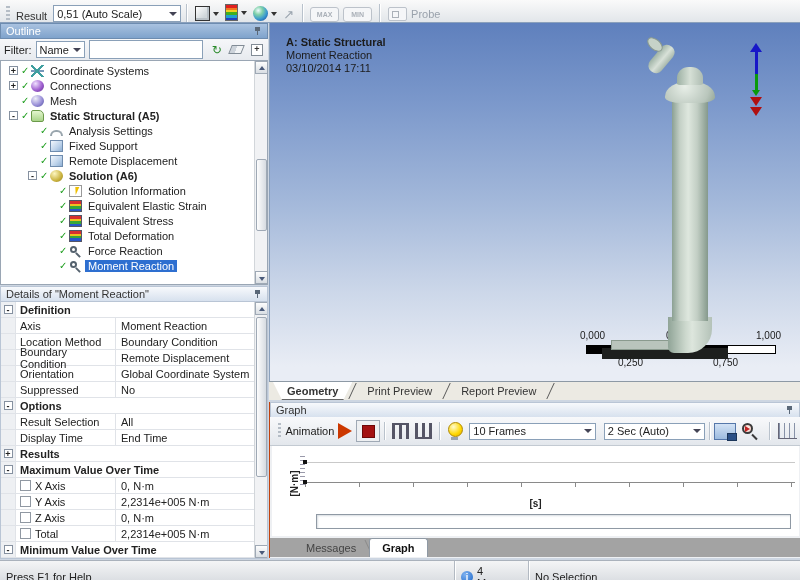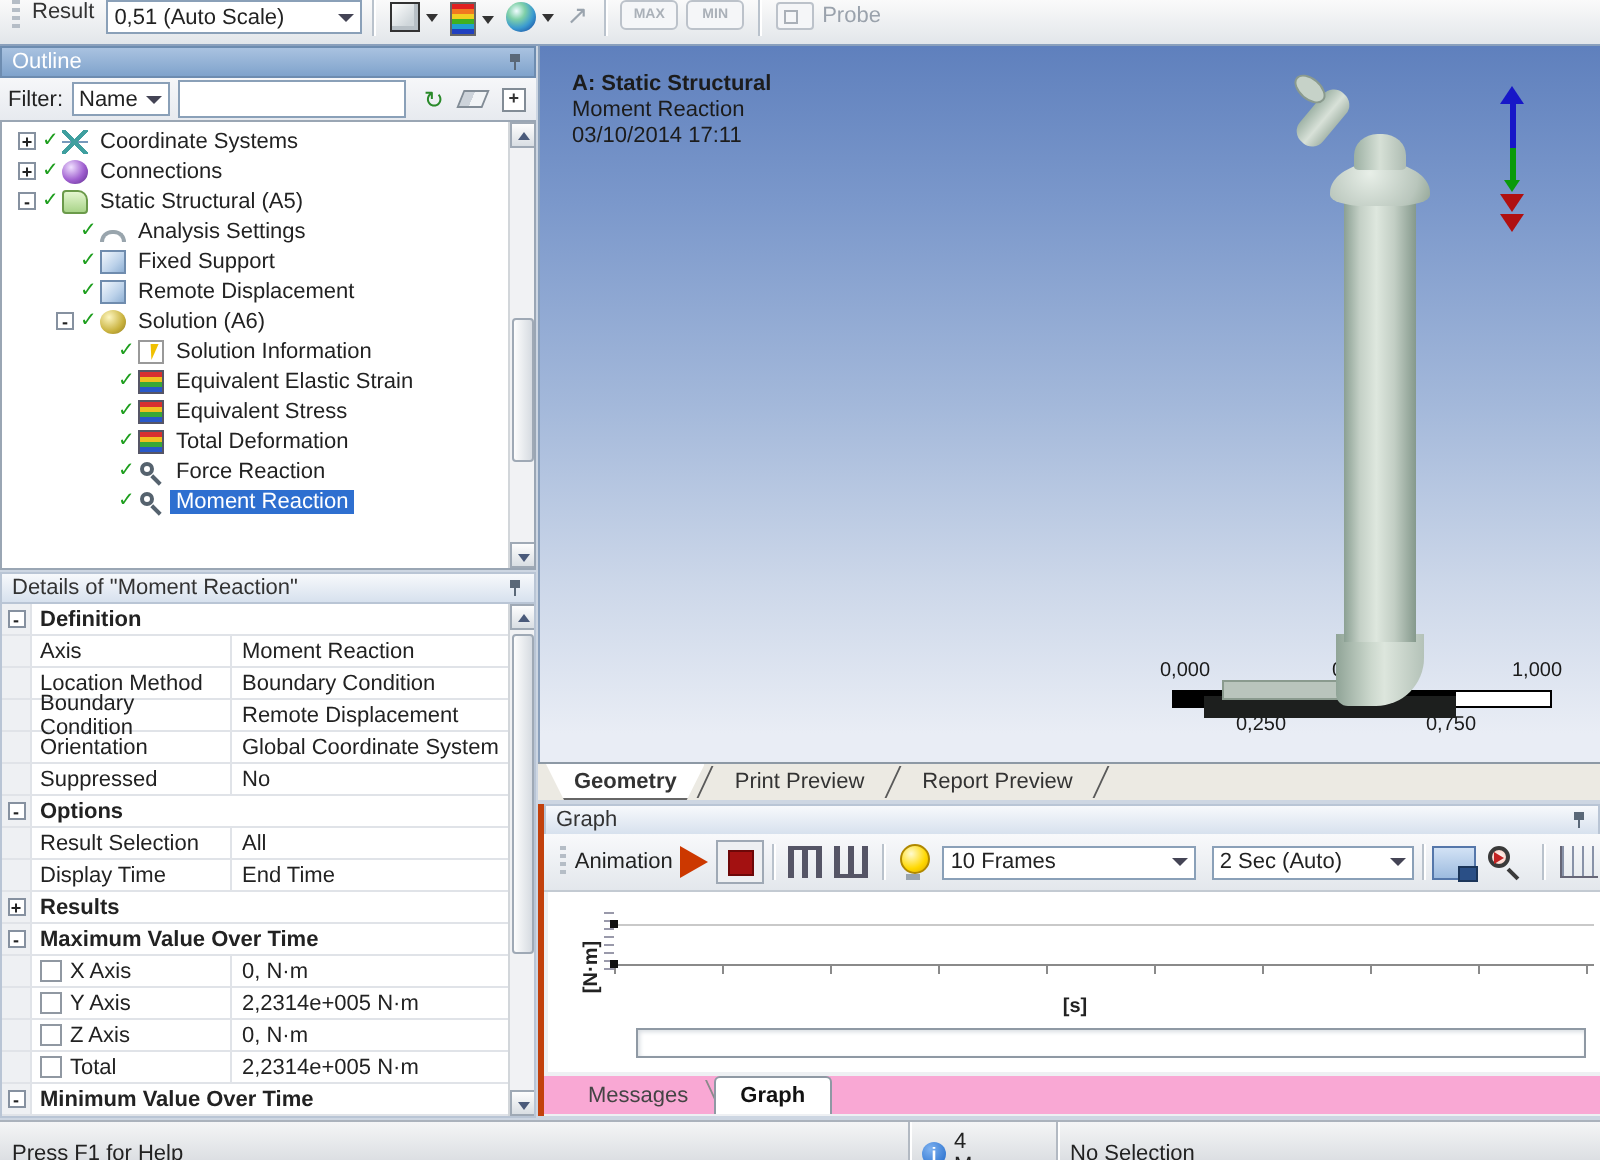--- a/index.html
+++ b/index.html
@@ -1,19 +1,19 @@
 <!DOCTYPE html>
 <html><head>
 <meta charset="utf-8">
 <style>
   html,body{margin:0;padding:0}
   body{width:800px;height:580px;overflow:hidden;font-family:"Liberation Sans","DejaVu Sans",sans-serif;font-size:11px;color:#222;background:#c9d3df}
   #app{position:relative;width:800px;height:580px;background:#cdd6e2}
   
-  #toolbar{position:absolute;left:0;top:0;width:800px;height:23px;background:linear-gradient(#fafafa,#e2e6ea);border-bottom:1px solid #8aa0bc;display:flex;align-items:flex-start;padding:0 2px;box-sizing:border-box}
+  #toolbar{position:absolute;left:0;top:0;width:800px;height:23px;background:linear-gradient(#fafafa,#e2e6ea);border-bottom:1px solid #8aa0bc;display:flex;align-items:flex-end;padding:0 2px;box-sizing:border-box}
   .grip{width:4px;height:16px;margin:0 4px;background:repeating-linear-gradient(180deg,#b5bdc6 0 2px,transparent 2px 4px)}
   .tlab{margin:0 6px 0 2px;color:#333}
   .combo{display:flex;align-items:center;background:#fff;border:1px solid #8aa0b8;height:17px;padding:0 3px;box-sizing:border-box}
   .combo .ctext{flex:1;white-space:nowrap;overflow:hidden}
   .carr{width:0;height:0;border-left:4px solid transparent;border-right:4px solid transparent;border-top:4px solid #445;margin-left:4px;flex:none}
   #scale-combo{width:128px}
   .tb-sep{width:1px;height:18px;background:#b9c2cc;box-shadow:1px 0 0 #fff;margin:0 5px}
   .tbtn{display:flex;align-items:center;padding:1px 2px;margin:0 1px}
   .dd{width:0;height:0;border-left:3px solid transparent;border-right:3px solid transparent;border-top:4px solid #333;margin-left:3px}
   .i-cube3d{width:13px;height:13px;border:1px solid #333;background:linear-gradient(135deg,#ffffff,#cfd6da 70%),#fff;box-shadow:inset -2px -2px 0 #b8c0c6}
@@ -55,21 +55,21 @@
   .i-folder{background:linear-gradient(#e4f6cf,#a9d489);border:1px solid #6b9a4a;border-radius:2px 5px 2px 2px}
   .i-as{border:2px solid #99a5ad;border-bottom:none;border-radius:10px 10px 0 0;height:6px;margin-top:4px}
   .i-cube-blue{background:linear-gradient(135deg,#f2f7fd,#bcd2ea 60%,#8fb0d4);border:1px solid #6f8cae}
   .i-sol{border-radius:50%;background:radial-gradient(circle at 35% 30%,#fdf6c0,#c9b23e 60%,#8f7a1e)}
   .i-info{background:#fff;border:1px solid #999}
   .i-info::after{content:"";position:absolute;left:4px;top:1px;width:0;height:0;border-left:3px solid transparent;border-right:1px solid transparent;border-top:8px solid #f0c000;transform:skewX(-18deg)}
   .i-res{border:1px solid #556;background:linear-gradient(180deg,#d83030 0 25%,#f0c020 25% 50%,#38a838 50% 75%,#2858c8 75% 100%)}
   .i-probe::before{content:"";position:absolute;left:1px;top:1px;width:7px;height:7px;border:2px solid #55626e;border-radius:50%;box-sizing:border-box}
   .i-probe::after{content:"";position:absolute;right:1px;bottom:1px;width:6px;height:2px;background:#55626e;transform:rotate(45deg)}
   .tlabel{padding:0 3px;font-size:11px}
-  .titem.b .tlabel{font-weight:normal}
+  .titem.b .tlabel{font-weight:bold}
   .titem.sel .tlabel{background:#2e6fd0;color:#fff}
   
   .vscroll{position:absolute;top:0;right:0;width:13px;bottom:0;background:#f1f2f4;border-left:1px solid #d2d6da;box-sizing:border-box}
   .sbtn{position:absolute;left:0;width:13px;height:13px;background:linear-gradient(#fdfdfd,#d9dee3);border:1px solid #9fa9b5;box-sizing:border-box}
   .sbtn.up{top:0}.sbtn.down{bottom:0}
   .sbtn.up::before{content:"";position:absolute;left:3px;top:4px;border:3px solid transparent;border-bottom:4px solid #4a5a7a;border-top:none}
   .sbtn.down::before{content:"";position:absolute;left:3px;top:5px;border:3px solid transparent;border-top:4px solid #4a5a7a;border-bottom:none}
   .sthumb{position:absolute;left:1px;width:11px;border:1px solid #9fa9b5;background:linear-gradient(90deg,#fdfdfd,#d6dbe1);border-radius:2px;box-sizing:border-box}
   
   #details-panel{position:absolute;left:0;top:286px;width:268px;height:273px;background:#fff;box-sizing:border-box}
@@ -108,21 +108,21 @@
   #ruler-bar{position:absolute;left:316px;top:322px;width:190px;height:9px;border:1px solid #000;background:linear-gradient(90deg,#000 0 25%,#fff 25% 50%,#000 50% 75%,#fff 75% 100%);z-index:2}
   .rlab{position:absolute;font-size:10px;color:#1a1a1a;z-index:2}
   #rt0{left:310px;top:307px}#rt1{left:396px;top:307px}#rt2{left:486px;top:307px}
   #rb0{left:348px;top:334px}#rb1{left:443px;top:334px}
   
   #view-tabs{position:absolute;left:269px;top:381px;width:531px;height:19px;background:#eceae3;border-top:1px solid #8d99a5;display:flex;align-items:stretch;padding-left:4px;box-sizing:border-box}
   .vtab{position:relative;display:flex;align-items:center;padding:0 14px;color:#333}
   .vtab.active{background:#fff;clip-path:polygon(0 0,100% 0,calc(100% - 9px) 100%,9px 100%);font-weight:bold;border-bottom:1px solid #666}
   .vdiv{width:1px;background:#5a5a5a;transform:skewX(-25deg);margin:1px 0}
   
-  #graph-panel{position:absolute;left:269px;top:402px;width:531px;height:156px;background:#eef0f3;overflow:hidden;box-sizing:border-box;border-left:3px solid #c2410c}
+  #graph-panel{position:absolute;left:269px;top:402px;width:531px;height:156px;background:#eef0f3;overflow:hidden;box-sizing:border-box;border-left:1px solid #c2410c}
   #graph-toolbar{position:absolute;left:0;top:15px;width:531px;height:29px;background:linear-gradient(#f8f9fb,#e3e7ec);border-bottom:1px solid #c3cad2;display:flex;align-items:center;padding:0 4px;box-sizing:border-box}
   .gsep{width:1px;height:18px;background:#b9c2cc;box-shadow:1px 0 0 #fff;margin:0 4px;flex:none}
   .play-tri{width:0;height:0;border-left:14px solid #cc3800;border-top:8px solid transparent;border-bottom:8px solid transparent;margin:0 4px}
   .stop-btn{width:22px;height:20px;background:#eef0f2;border:1px solid #9fa9b5;display:flex;align-items:center;justify-content:center;flex:none}
   .stop-sq{width:11px;height:11px;background:#a31111;border:1px solid #6d0808}
   .frame-icon{width:17px;height:14px;border-top:2px solid #556;background:repeating-linear-gradient(90deg,#556 0 3px,transparent 3px 7px);margin:0 3px;flex:none}
   .frame-icon.f2{border-top:none;border-bottom:2px solid #556}
   .bulb{width:13px;height:13px;border-radius:50%;background:radial-gradient(circle at 35% 30%,#fffbd0,#ffd800 60%,#dca800);border:1px solid #b08800;position:relative;margin:0 6px 3px 4px;flex:none}
   .bulb::after{content:"";position:absolute;left:2px;bottom:-4px;width:7px;height:3px;background:#9aa4ae}
   #frames-combo{width:148px;margin-right:8px}
@@ -138,21 +138,21 @@
   #ylab{position:absolute;left:2px;top:32px;transform:rotate(-90deg);transform-origin:center;font-weight:bold;font-size:10px;width:40px;text-align:center}
   #ytick{position:absolute;left:28px;top:10px;width:5px;height:30px;background:repeating-linear-gradient(180deg,#99a 0 1px,transparent 1px 4px)}
   .hline{position:absolute;left:33px;right:4px;height:1px}
   #hl-top{top:16px;background:#c9c9c9}
   #hl-bot{top:36px;background:#8a8a8a}
   #ticks{position:absolute;left:33px;right:4px;top:36px;height:5px;background:repeating-linear-gradient(90deg,#8a8a8a 0 1px,transparent 1px 54px)}
   .pmark{position:absolute;width:4px;height:4px;background:#111}
   #pm1{left:31px;top:14px}#pm2{left:31px;top:34px}
   #xlab{position:absolute;left:0;right:0;top:52px;text-align:center;font-weight:bold;font-size:10px}
   #timeline{position:absolute;left:44px;right:8px;top:68px;height:13px;background:#fff;border:1px solid #8f99a4;box-shadow:inset 1px 1px 2px #d8dde2}
-  #graph-tabs{position:absolute;left:0;bottom:1px;width:531px;height:19px;display:flex;align-items:stretch;padding-left:10px;box-sizing:border-box;background:#f9a8d4}
+  #graph-tabs{position:absolute;left:0;bottom:1px;width:531px;height:19px;display:flex;align-items:stretch;padding-left:24px;box-sizing:border-box;background:#a3a3a3}
   .gtab{position:relative;display:flex;align-items:center;padding:0 12px;color:#444}
   .gtab.active{background:#fff;border:1px solid #8f99a4;border-bottom:none;border-radius:3px 3px 0 0;font-weight:bold;color:#111}
   .gdiv{width:1px;background:#8a8a8a;transform:skewX(25deg);margin:2px 0}
   
   #statusbar{position:absolute;left:0;top:560px;width:800px;height:20px;background:linear-gradient(#f4f5f6,#dcdfe3);border-top:1px solid #aab2bc;display:flex;align-items:stretch;box-sizing:border-box}
   .sb-cell{display:flex;align-items:center;padding:16px 6px;box-sizing:border-box}
   .sb-cell+.sb-cell{border-left:1px solid #b2b9c2;box-shadow:inset 1px 0 0 #fff}
   #sb-help{width:454px;flex:none}
   #sb-msg{width:74px;flex:none}
   #sb-sel{flex:1}
@@ -224,20 +224,26 @@
           <span class="exp">+</span>
           <span class="chk"></span>
           <span class="ticon i-cs"></span>
           <span class="tlabel">Coordinate Systems</span>
         </div>
       <div class="titem lv1">
           <span class="exp">+</span>
           <span class="chk"></span>
           <span class="ticon i-conn"></span>
           <span class="tlabel">Connections</span>
+        </div>
+      <div class="titem lv1">
+          <span class="exp"></span>
+          <span class="chk"></span>
+          <span class="ticon i-mesh"></span>
+          <span class="tlabel">Mesh</span>
         </div>
       <div class="titem lv1 b">
           <span class="exp">-</span>
           <span class="chk"></span>
           <span class="ticon i-folder"></span>
           <span class="tlabel">Static Structural (A5)</span>
         </div>
       <div class="titem lv2">
           <span class="exp"></span>
           <span class="chk"></span>

